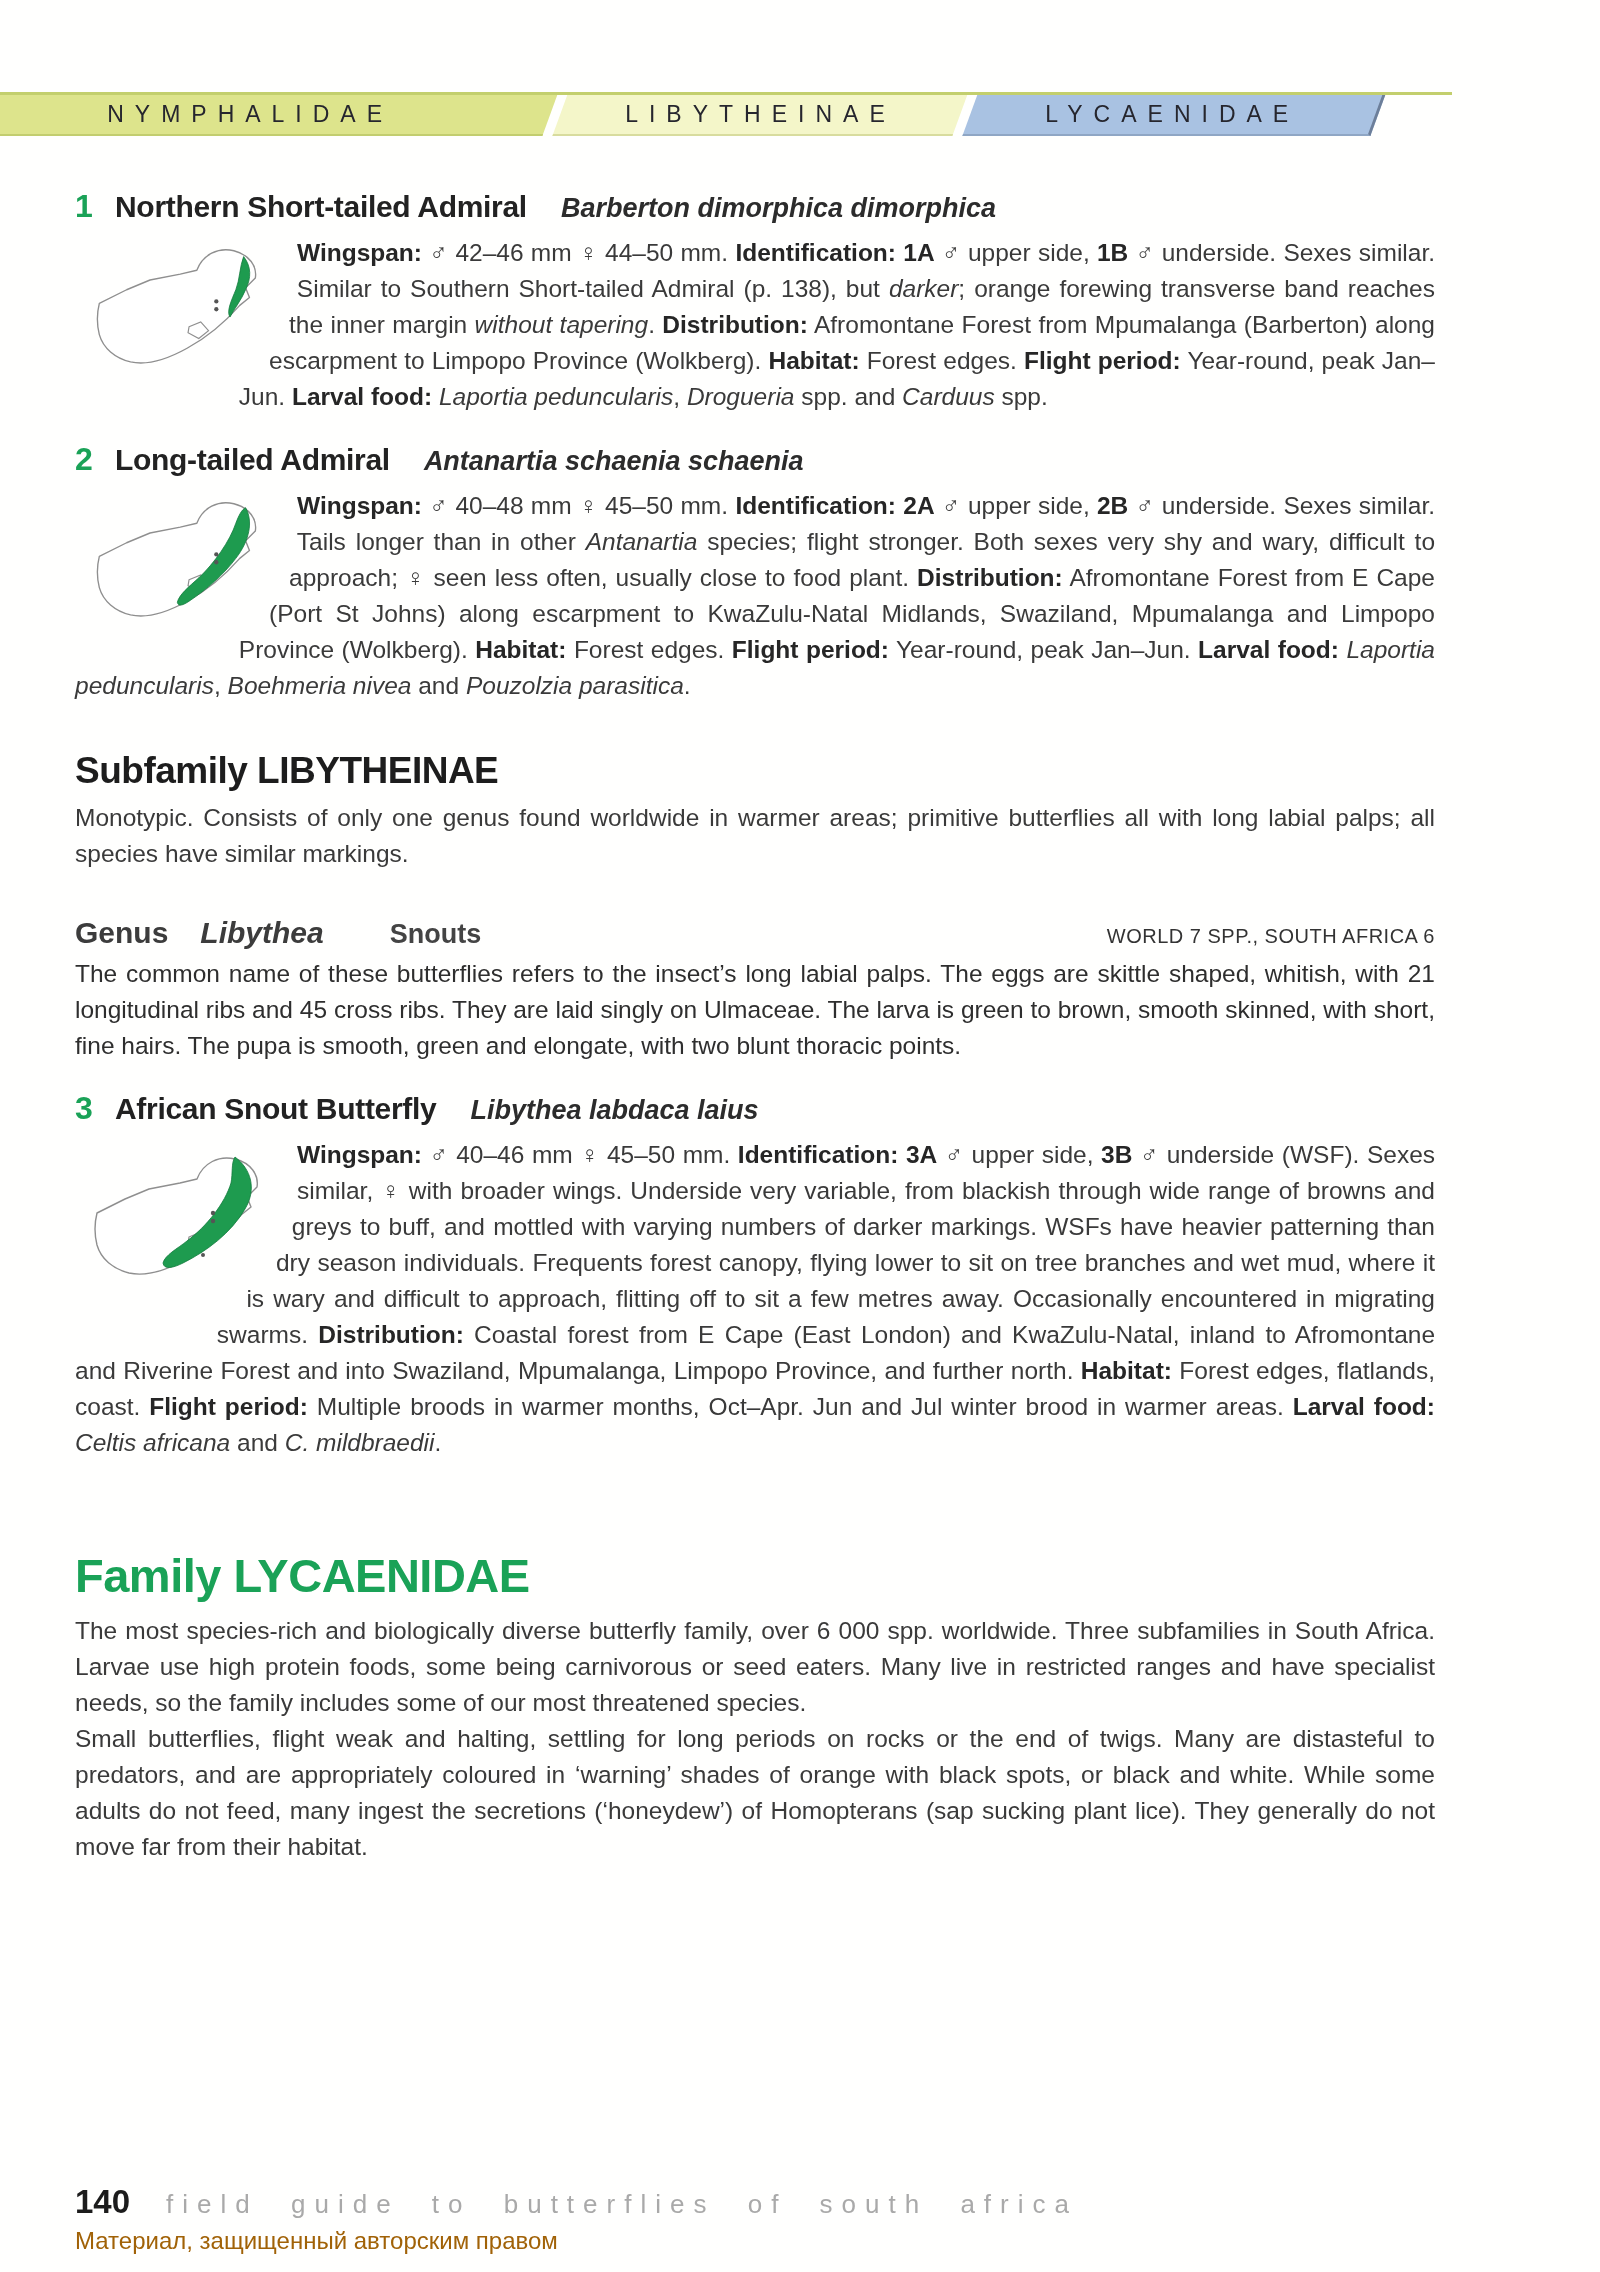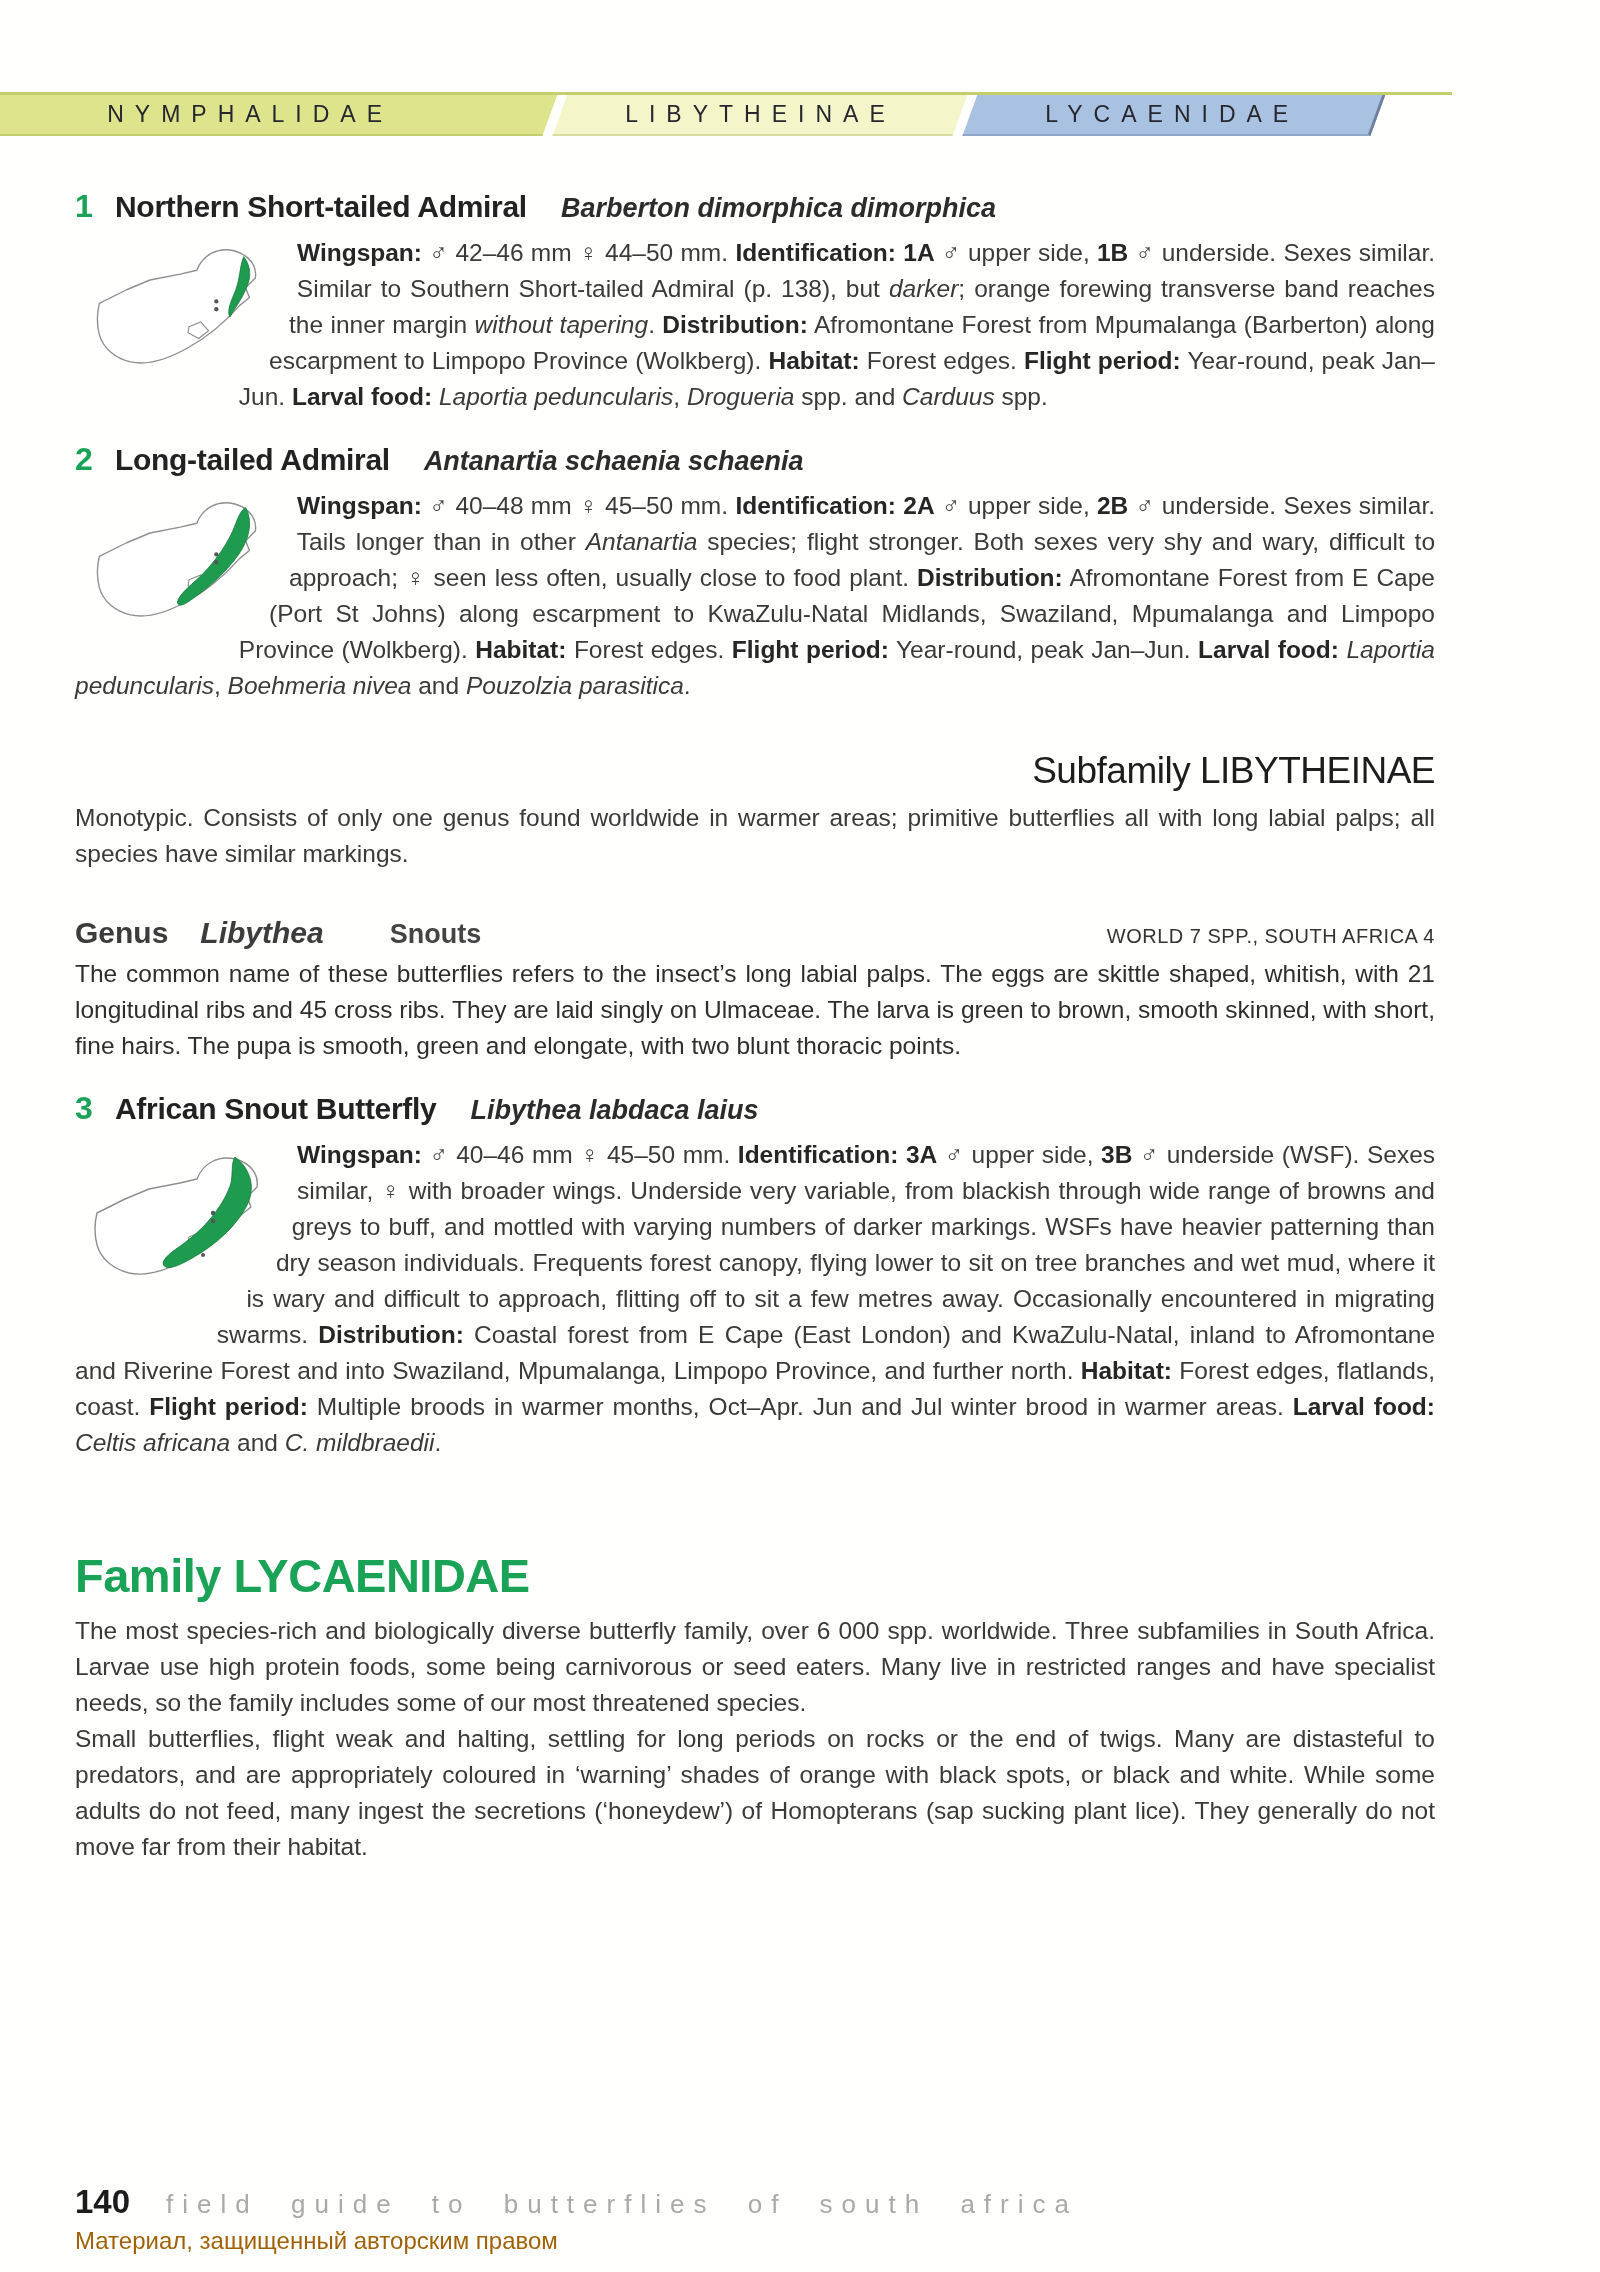--- a/index.html
+++ b/index.html
@@ -33,21 +33,21 @@
   .entry-body .i{font-style:italic;}
   .map-float{float:left;width:222px;height:164px;
      shape-outside:polygon(0 0, 97% 0, 89% 50%, 58% 100%, 0 100%);shape-margin:14px;}
   .map-float.tall{height:182px;shape-outside:polygon(0 0, 97% 0, 90% 48%, 55% 100%, 0 100%);}
   .map-float svg{display:block;margin:6px 0 0 10px;}
   .sa-outline{fill:#ffffff;stroke:#8f8f8f;stroke-width:1.4;stroke-linejoin:round;}
   .sa-lesotho{fill:none;stroke:#8f8f8f;stroke-width:1.2;}
   .sa-green{fill:var(--mapgreen,#1e9b4f);stroke:#127a3c;stroke-width:0.8;}
   .sa-dot{fill:#555;}
   
-  .subfam-head{font-size:37px;font-weight:normal;color:#1d1d1d;margin:46px 0 8px 0;letter-spacing:-0.5px;text-align:right;}
+  .subfam-head{font-size:37px;font-weight:bold;color:#1d1d1d;margin:46px 0 8px 0;letter-spacing:-0.5px;}
   .section-body{font-size:24.5px;line-height:36px;text-align:justify;color:#3a3a3a;}
   .genus-row{display:flex;align-items:baseline;margin:44px 0 6px 0;gap:20px;}
   .genus-word{font-weight:bold;font-size:30px;color:#3c3c3c;}
   .genus-name{font-weight:bold;font-style:italic;font-size:30px;color:#3c3c3c;margin-left:12px;}
   .genus-common{font-weight:bold;font-size:27px;color:#444;margin-left:46px;}
   .genus-stats{margin-left:auto;font-size:20px;color:#333;letter-spacing:0.5px;}
   .genus-body{font-size:24.5px;line-height:36px;text-align:justify;font-weight:normal;color:#2e2e2e;}
   .family-head{font-size:47px;font-weight:bold;color:var(--accent,#1aa257);margin:87px 0 10px 0;letter-spacing:-0.5px;}
   
   .footer{margin-top:auto;flex:none;padding:0 30px 17px 75px;}
@@ -116,21 +116,21 @@
       </div>
     </div>
 
     <div class="subfam-head">Subfamily LIBYTHEINAE</div>
     <div class="section-body">Monotypic. Consists of only one genus found worldwide in warmer areas; primitive butterflies all with long labial palps; all species have similar markings.</div>
 
     <div class="genus-row">
       <span class="genus-word">Genus</span>
       <span class="genus-name">Libythea</span>
       <span class="genus-common">Snouts</span>
-      <span class="genus-stats">WORLD 7 SPP., SOUTH AFRICA 4</span>
+      <span class="genus-stats">WORLD 7 SPP., SOUTH AFRICA 6</span>
     </div>
     <div class="genus-body">The common name of these butterflies refers to the insect’s long labial palps. The eggs are skittle shaped, whitish, with 21 longitudinal ribs and 45 cross ribs. They are laid singly on Ulmaceae. The larva is green to brown, smooth skinned, with short, fine hairs. The pupa is smooth, green and elongate, with two blunt thoracic points.</div>
 
     <div class="entry">
       <div class="entry-head">
         <span class="entry-num">3</span>
         <span class="entry-name">African Snout Butterfly</span>
         <span class="entry-sci">Libythea labdaca laius</span>
       </div>
       <div class="entry-body">

